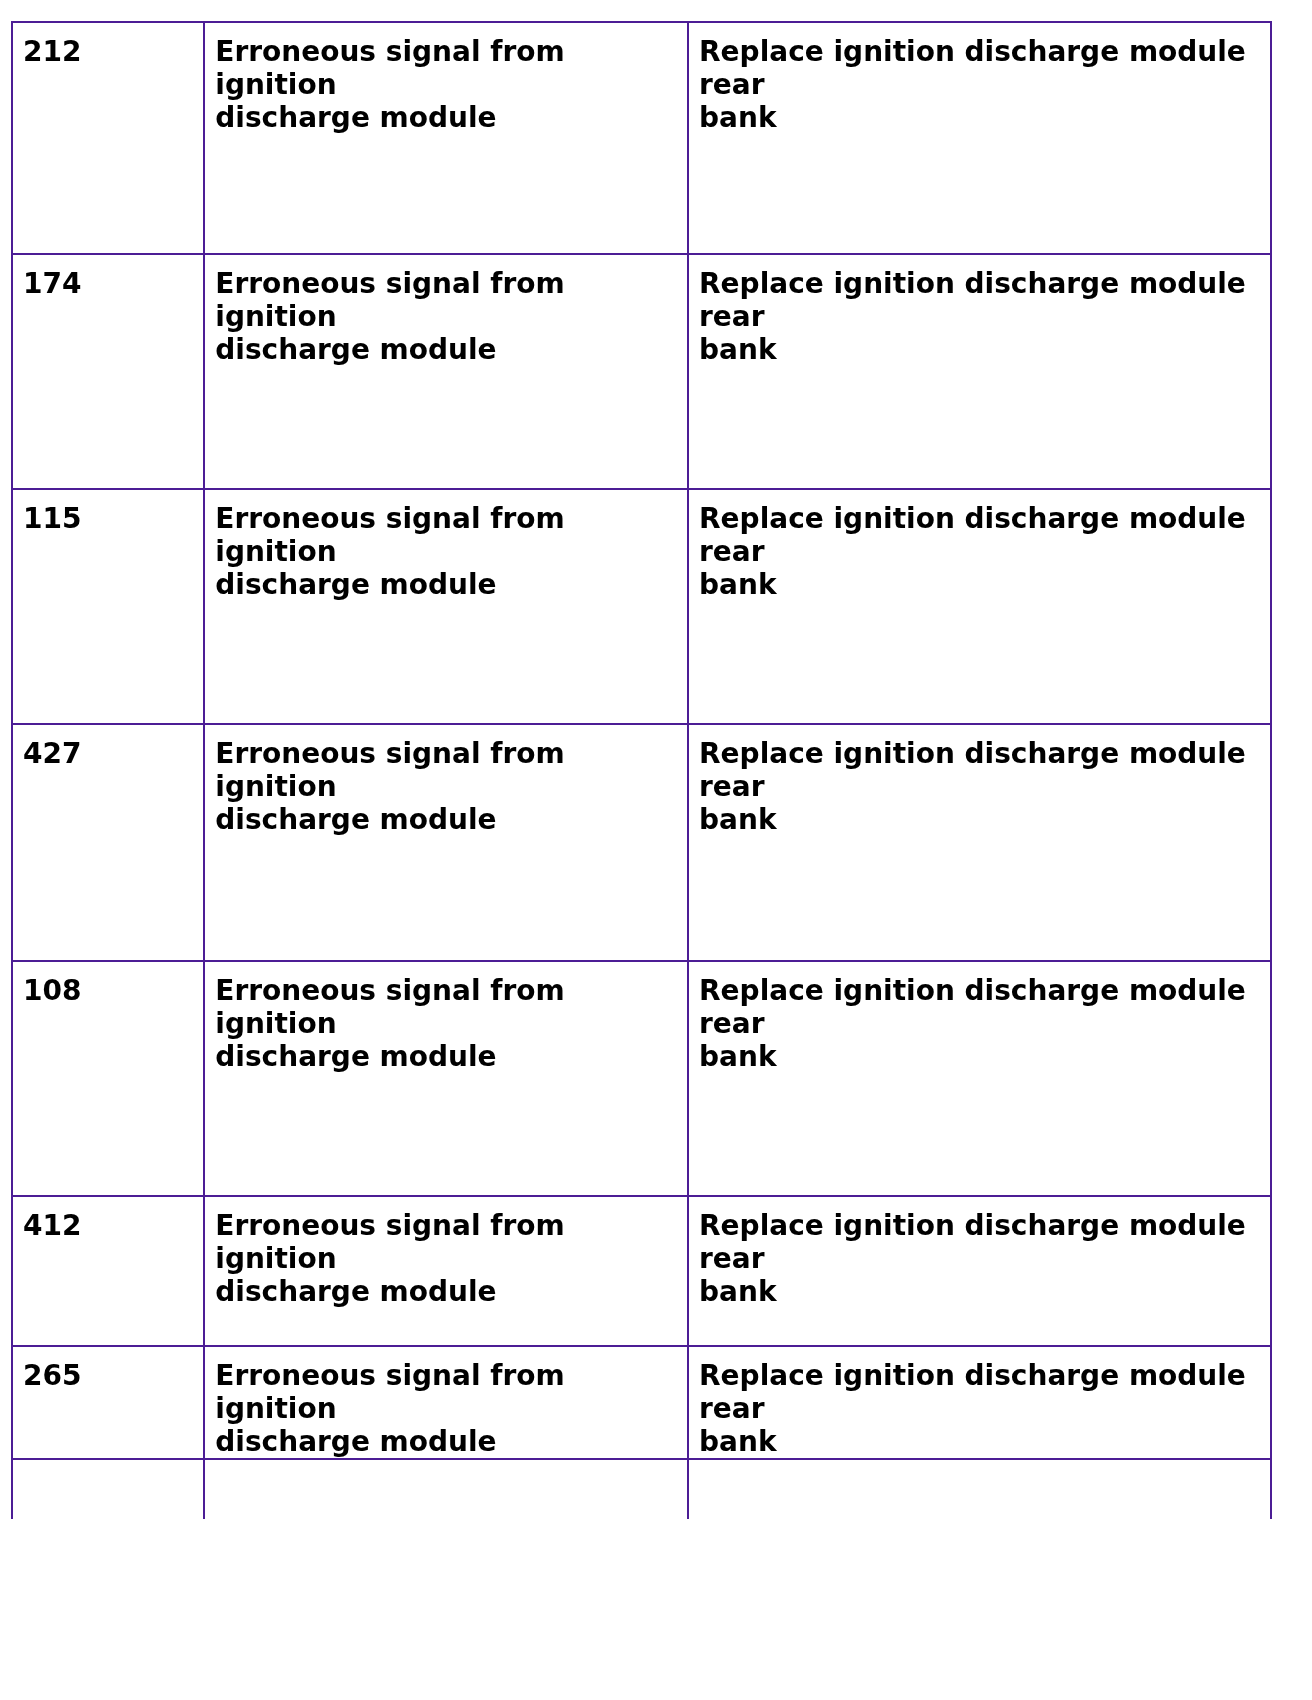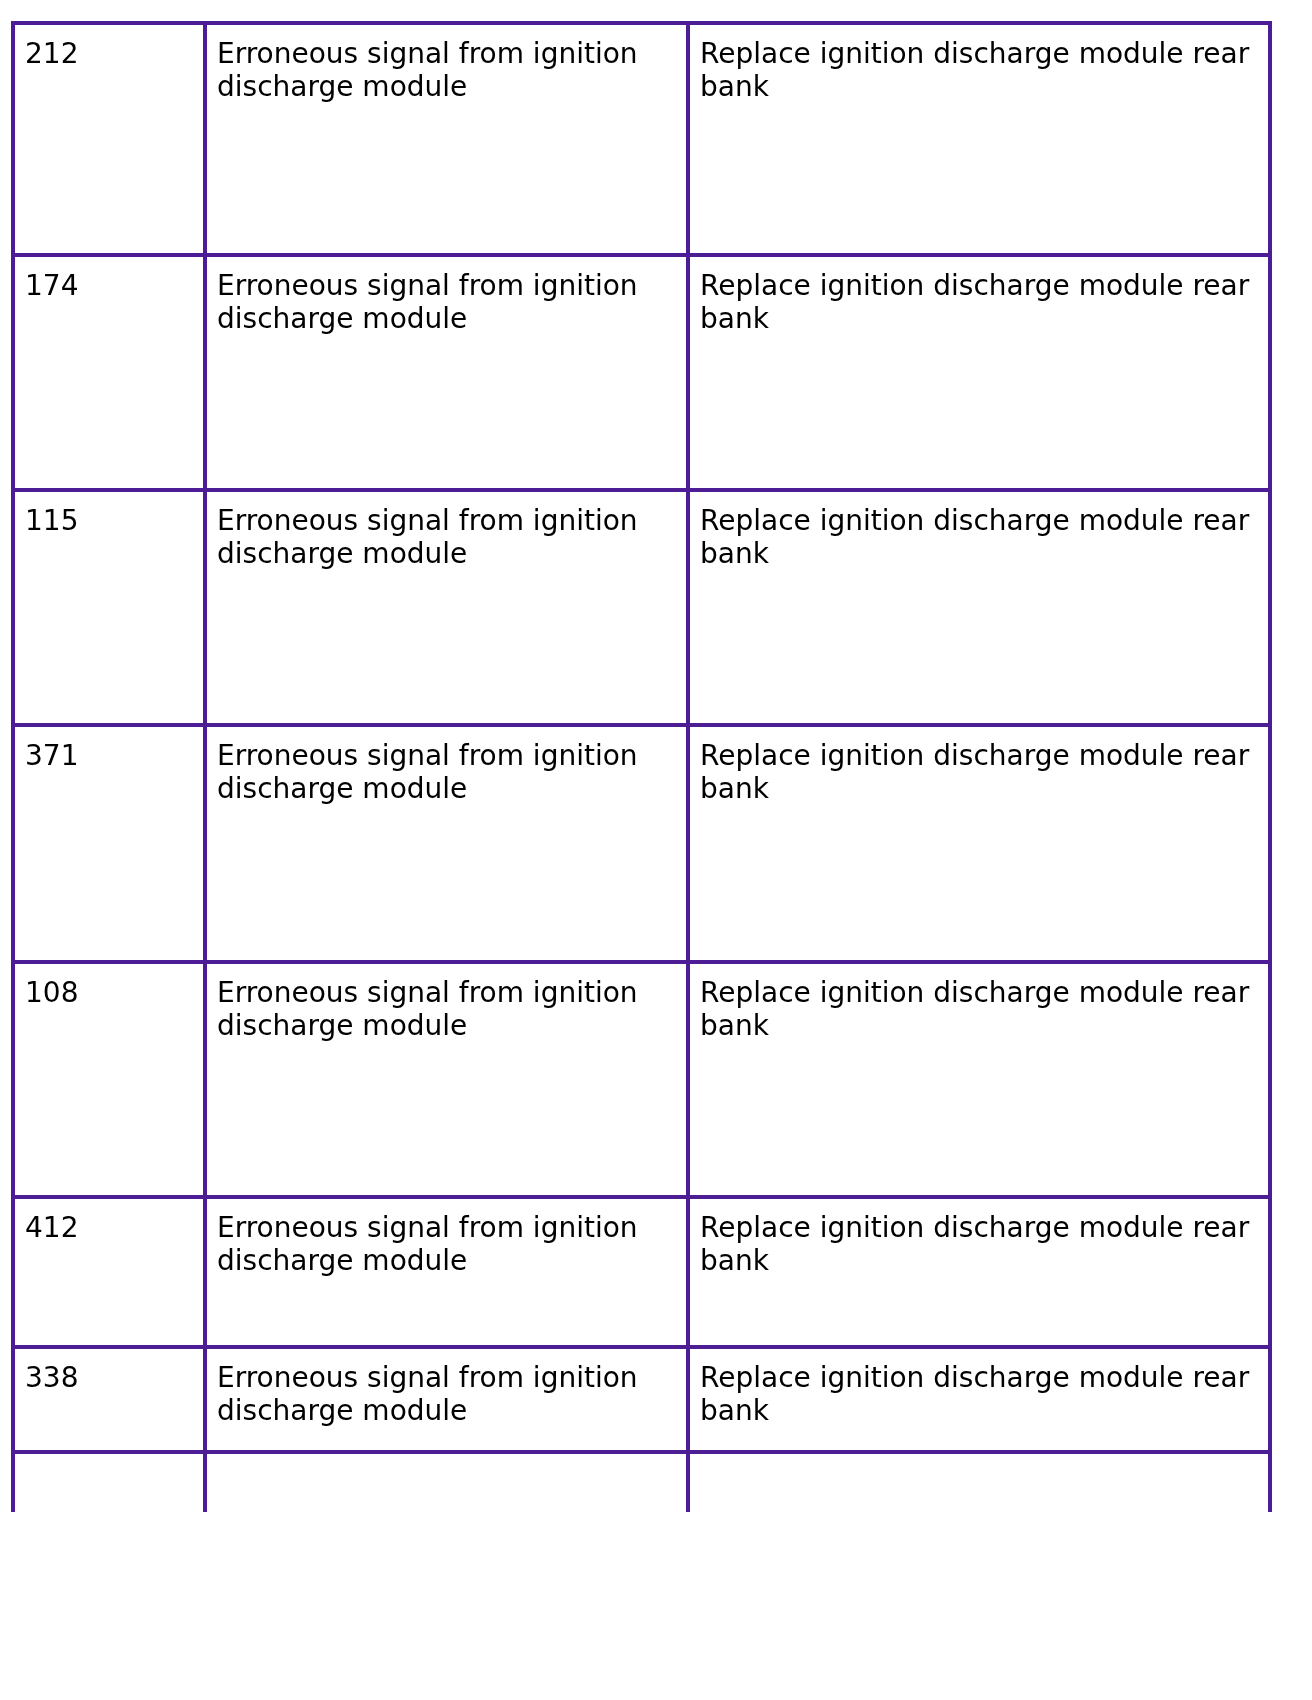--- a/index.html
+++ b/index.html
@@ -25,29 +25,30 @@
   }
   table.fault-table {
     position: absolute;
     left: 11px;
     top: 21px;
     width: 1261px;
     border-collapse: collapse;
     table-layout: fixed;
   }
   table.fault-table td {
-    border: 4px solid #4c1d95;
+    border: 2px solid #4c1d95;
     vertical-align: top;
     padding: 12px 8px 0 10px;
     font-size: 28px;
     line-height: 33px;
     color: #000000;
     white-space: pre-line;
     overflow: hidden;
     box-sizing: border-box;
+    font-weight: bold;
   }
   col.c1 { width: 192px; }
   col.c2 { width: 483px; }
   col.c3 { width: 582px; }
   
   tr.partial td {
     border-bottom: none;
   }
 </style>
 </head>
@@ -76,42 +77,42 @@
 bank</td>
         </tr>
         <tr style="height: 235px;">
           <td>115</td>
           <td>Erroneous signal from ignition
 discharge module</td>
           <td>Replace ignition discharge module rear
 bank</td>
         </tr>
         <tr style="height: 237px;">
-          <td>371</td>
+          <td>427</td>
           <td>Erroneous signal from ignition
 discharge module</td>
           <td>Replace ignition discharge module rear
 bank</td>
         </tr>
         <tr style="height: 235px;">
           <td>108</td>
           <td>Erroneous signal from ignition
 discharge module</td>
           <td>Replace ignition discharge module rear
 bank</td>
         </tr>
         <tr style="height: 150px;">
           <td>412</td>
           <td>Erroneous signal from ignition
 discharge module</td>
           <td>Replace ignition discharge module rear
 bank</td>
         </tr>
         <tr style="height: 105px;">
-          <td>338</td>
+          <td>265</td>
           <td>Erroneous signal from ignition
 discharge module</td>
           <td>Replace ignition discharge module rear
 bank</td>
         </tr>
         <tr class="partial" style="height: 60px;">
           <td></td>
           <td></td>
           <td></td>
         </tr>

